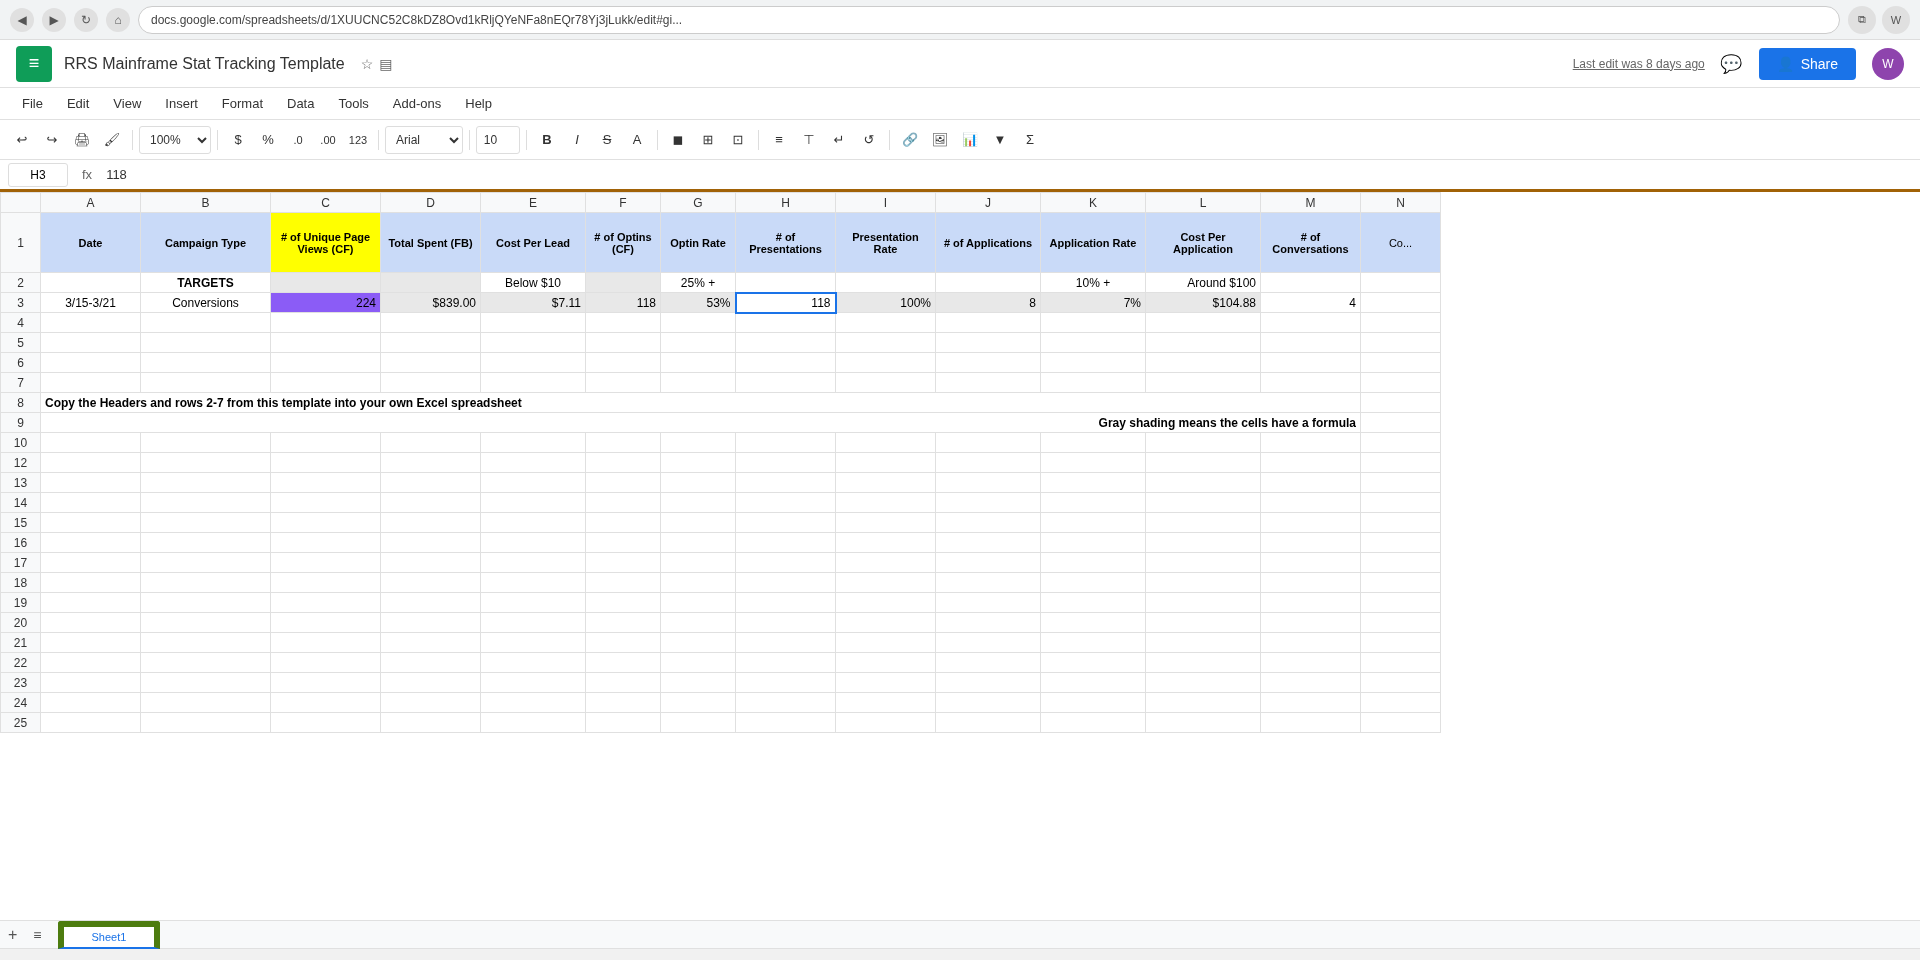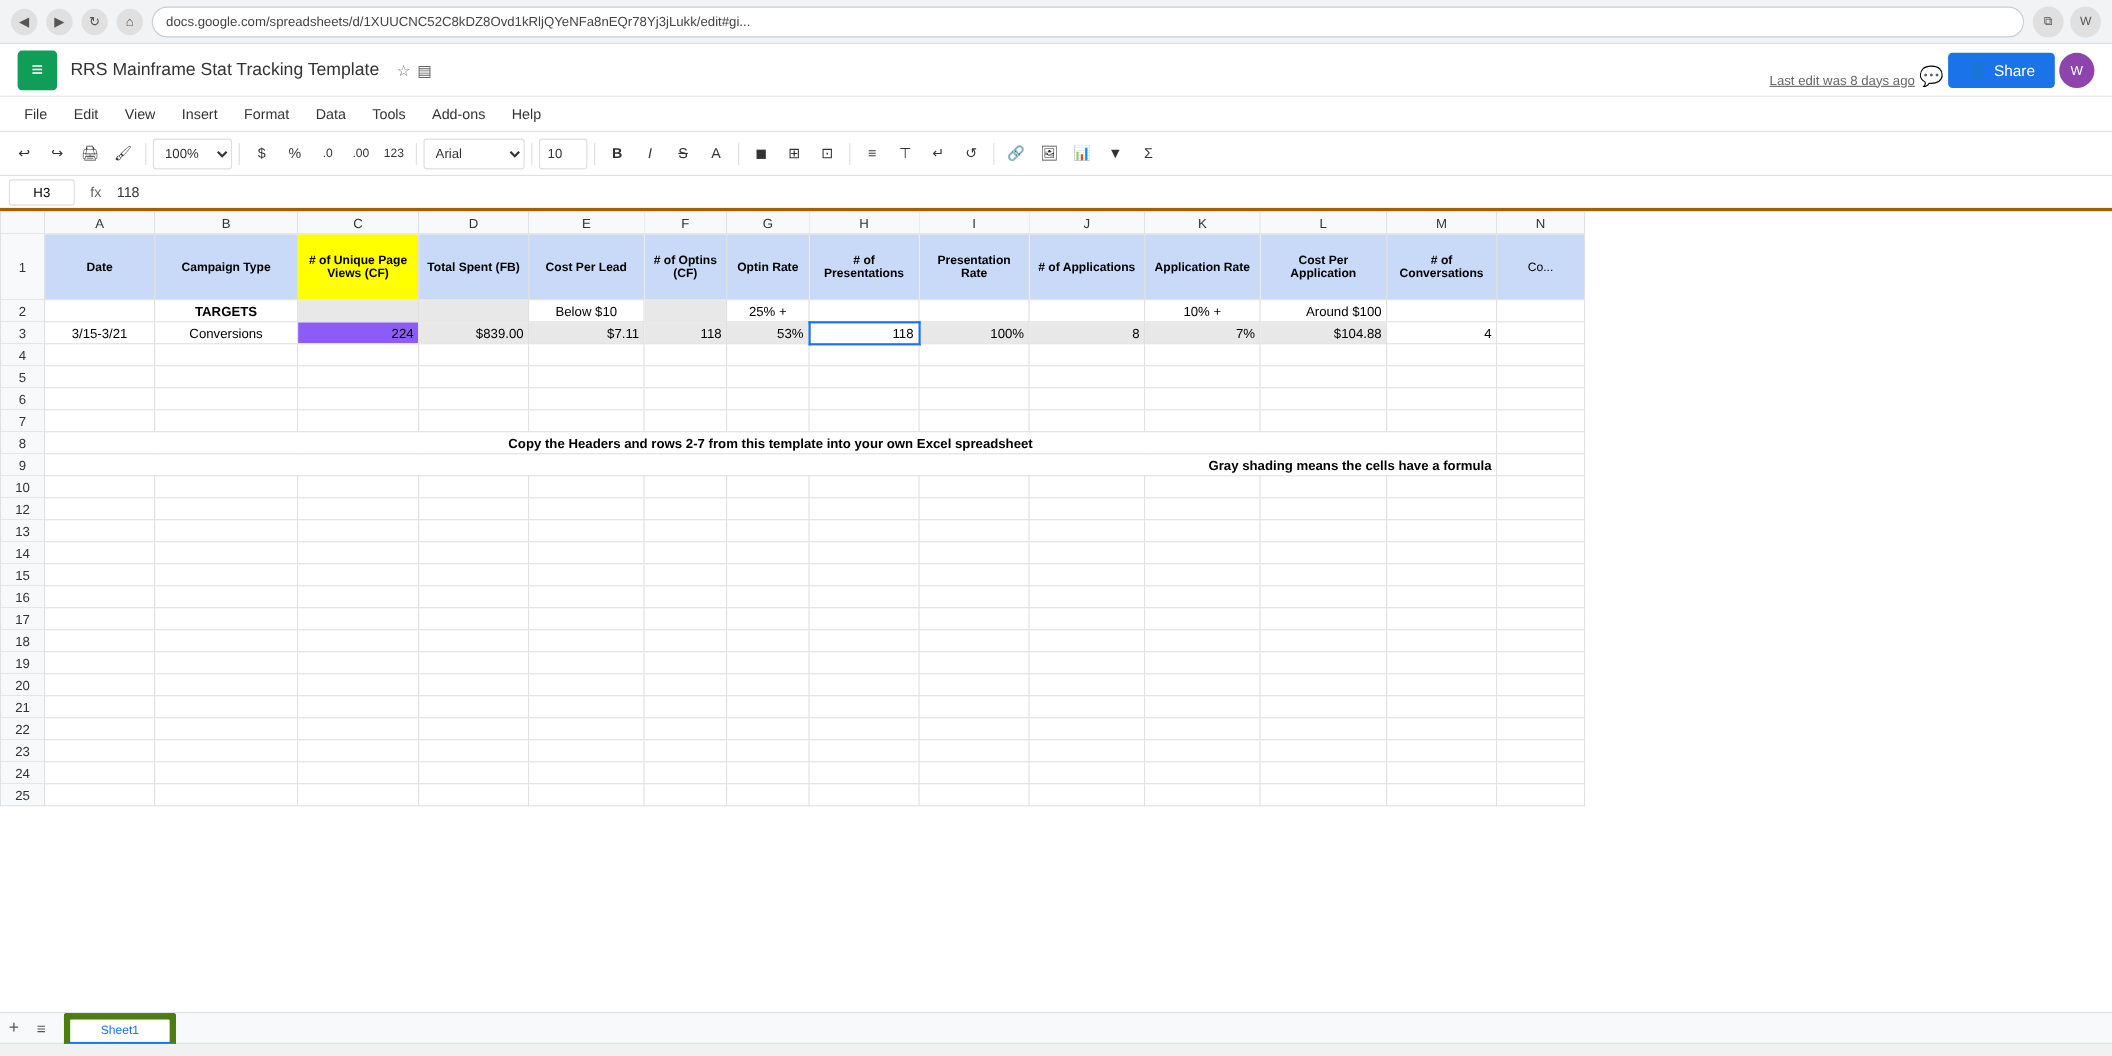--- a/index.html
+++ b/index.html
@@ -70,21 +70,21 @@
       font-weight: normal;
     }
     .app-header-icons {
       display: flex; align-items: center; gap: 6px; margin-left: 4px;
     }
     .app-header-icon {
       color: #666; font-size: 14px; cursor: pointer;
     }
     .app-header-right {
       margin-left: auto;
-      display: flex; align-items: flex-end; gap: 4px;
+      display: flex; align-items: center; gap: 16px;
     }
     .last-edit-text {
       font-size: 12px; color: #666;
       text-decoration: underline;
     }
     .share-btn {
       background: #1a73e8;
       color: #fff;
       border: none;
       border-radius: 4px;
@@ -340,21 +340,21 @@
   <select class="toolbar-select" style="width:72px;">
     <option>100%</option>
   </select>
   <div class="toolbar-divider"></div>
   <button class="toolbar-btn">$</button>
   <button class="toolbar-btn">%</button>
   <button class="toolbar-btn" style="font-size:11px;">.0</button>
   <button class="toolbar-btn" style="font-size:11px;">.00</button>
   <button class="toolbar-btn" style="font-size:11px;">123</button>
   <div class="toolbar-divider"></div>
-  <select class="toolbar-select" style="width:92px;">
+  <select class="toolbar-select" style="width:78px;">
     <option>Arial</option>
   </select>
   <div class="toolbar-divider"></div>
   <input type="number" class="toolbar-number-input" value="10" style="">
   <div class="toolbar-divider"></div>
   <button class="toolbar-btn" style="font-weight:bold;">B</button>
   <button class="toolbar-btn" style="font-style:italic;">I</button>
   <button class="toolbar-btn" style="text-decoration:line-through;">S</button>
   <button class="toolbar-btn">A</button>
   <div class="toolbar-divider"></div>
@@ -566,21 +566,21 @@
             <td></td>
             <td></td>
             <td></td>
             <td></td>
             <td></td>
             <td></td>
           </tr>
 
         <tr>
           <td class="row-header">8</td>
-          <td colspan="13" style="text-align:center; font-weight:bold; font-size:12px;margin-left:44px;">Copy the Headers and rows 2-7 from this template into your own Excel spreadsheet</td>
+          <td colspan="13" style="text-align:left; font-weight:bold; font-size:12px;margin-left:44px;">Copy the Headers and rows 2-7 from this template into your own Excel spreadsheet</td>
           <td></td>
         </tr>
 
         <tr>
           <td class="row-header">9</td>
           <td colspan="13" style="text-align:right; font-weight:bold; font-size:12px;">Gray shading means the cells have a formula</td>
           <td></td>
         </tr>
 
         <tr>

